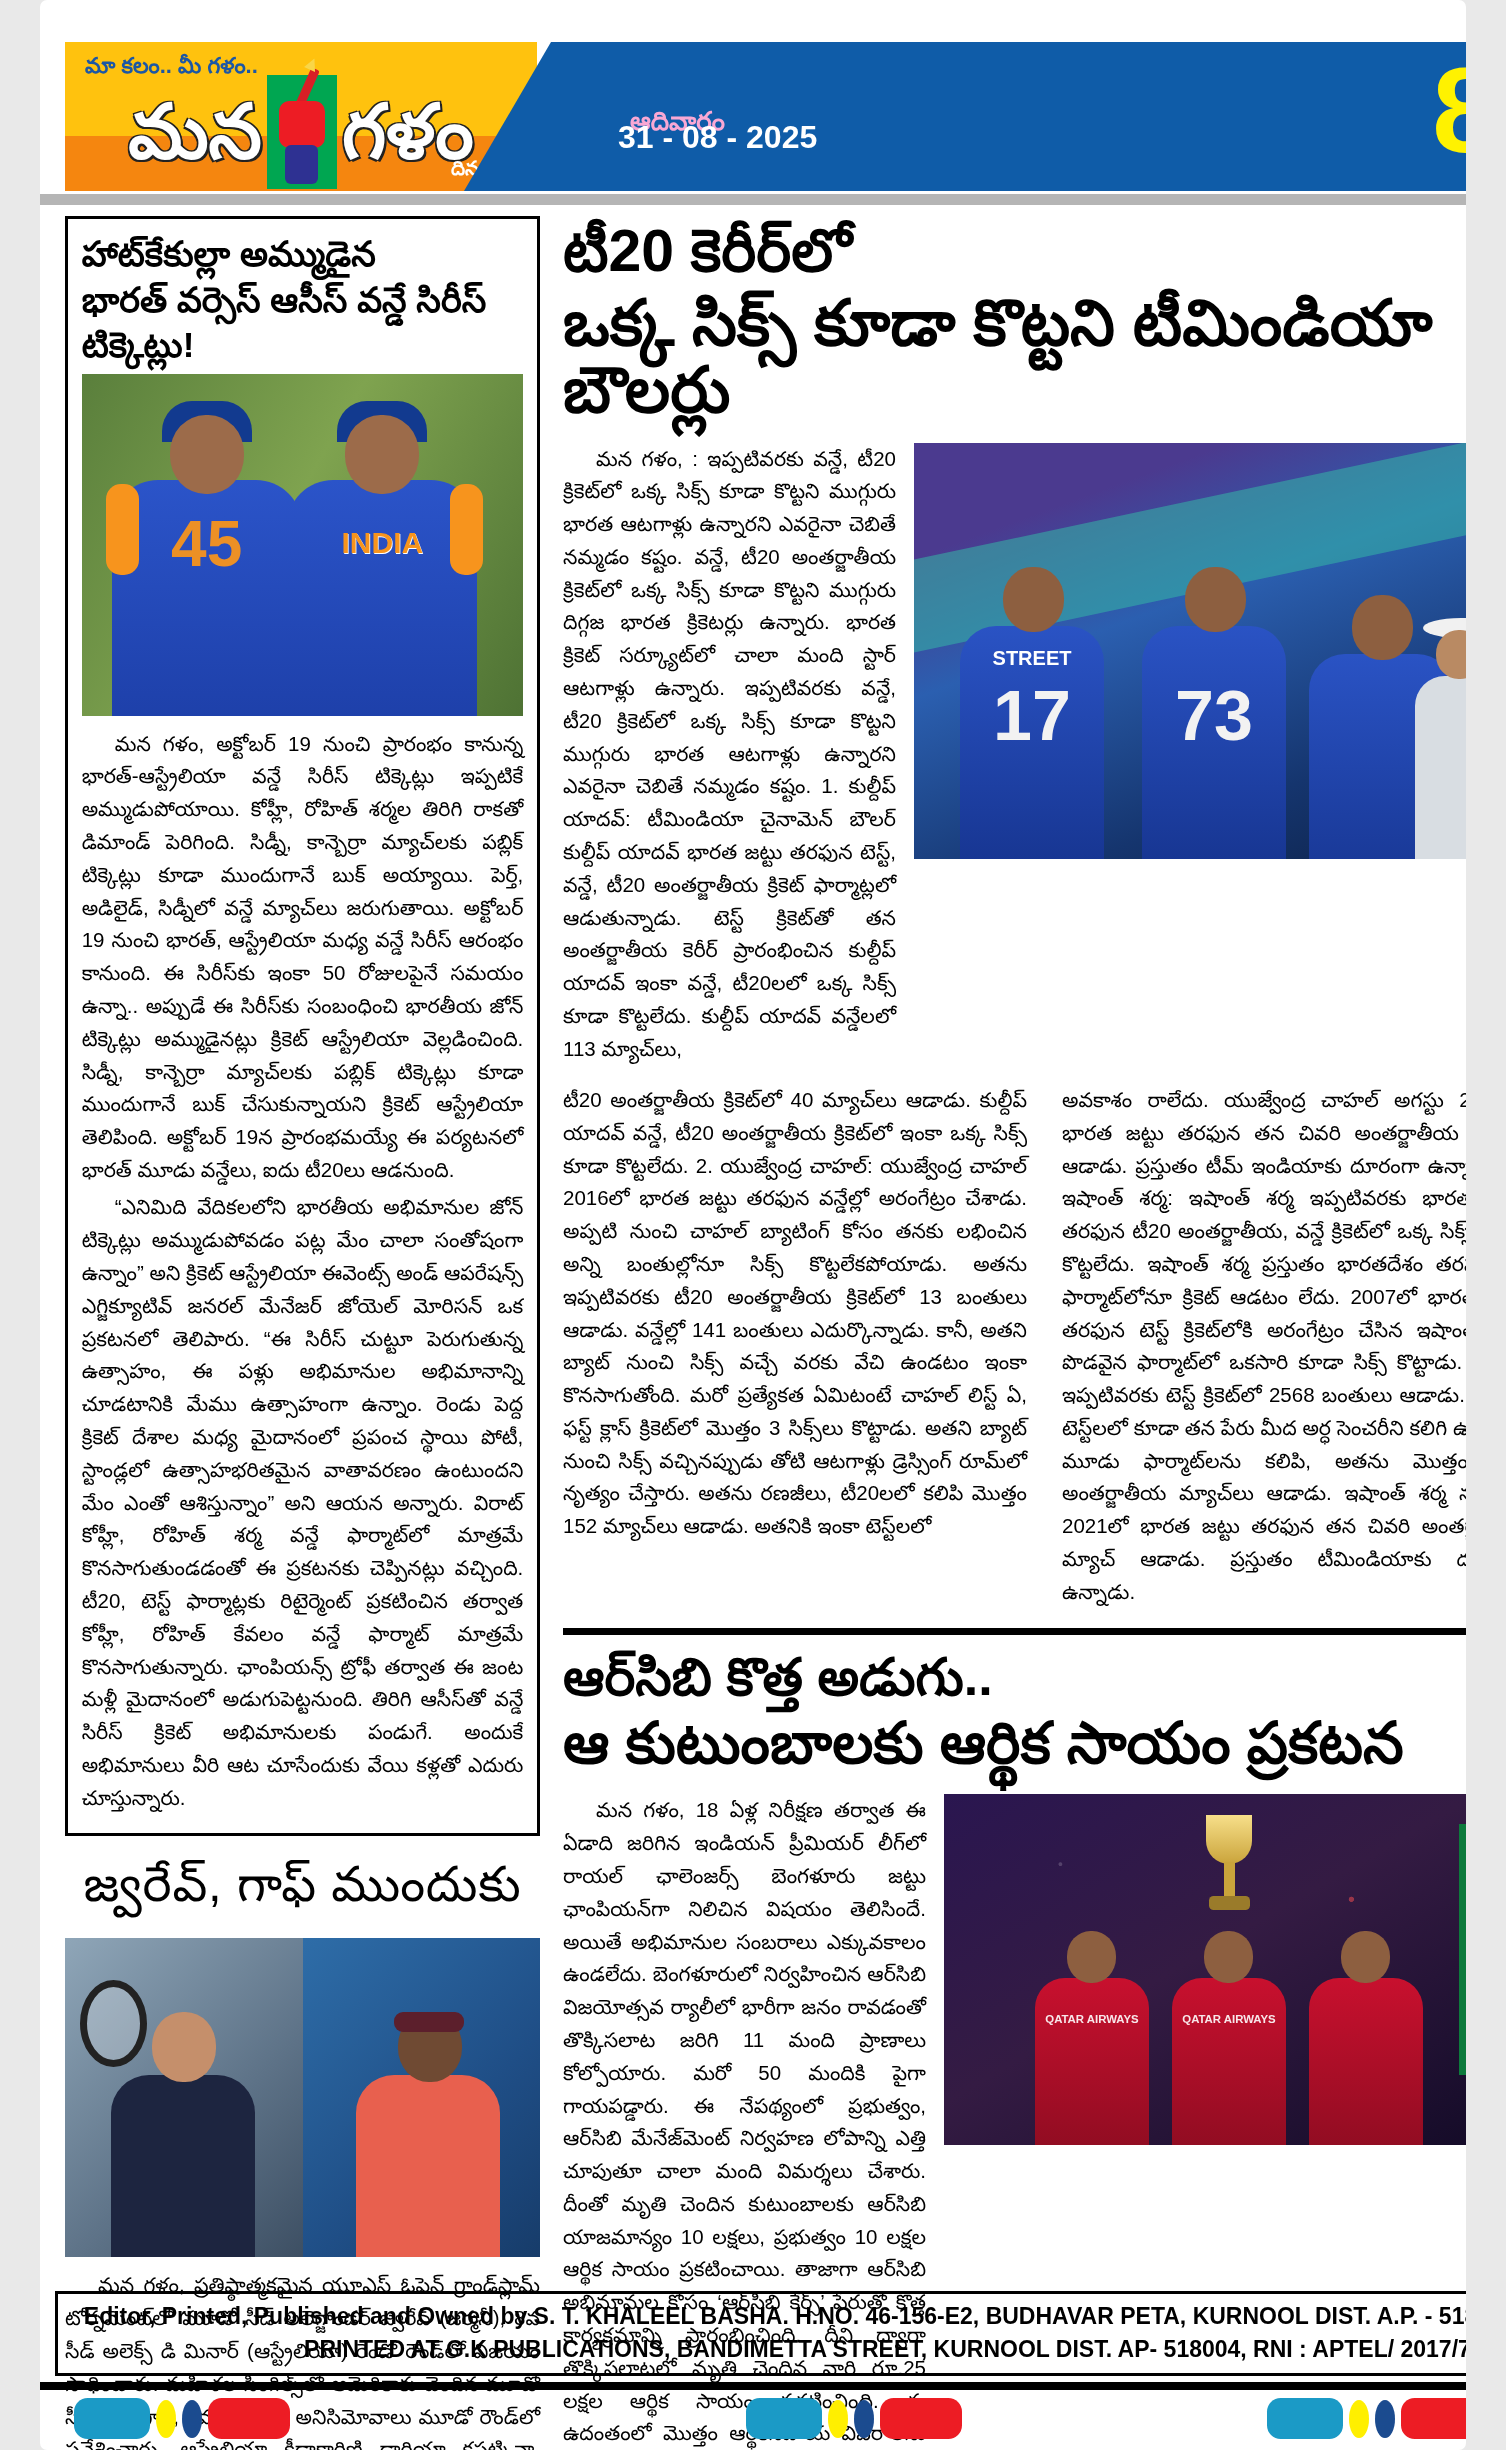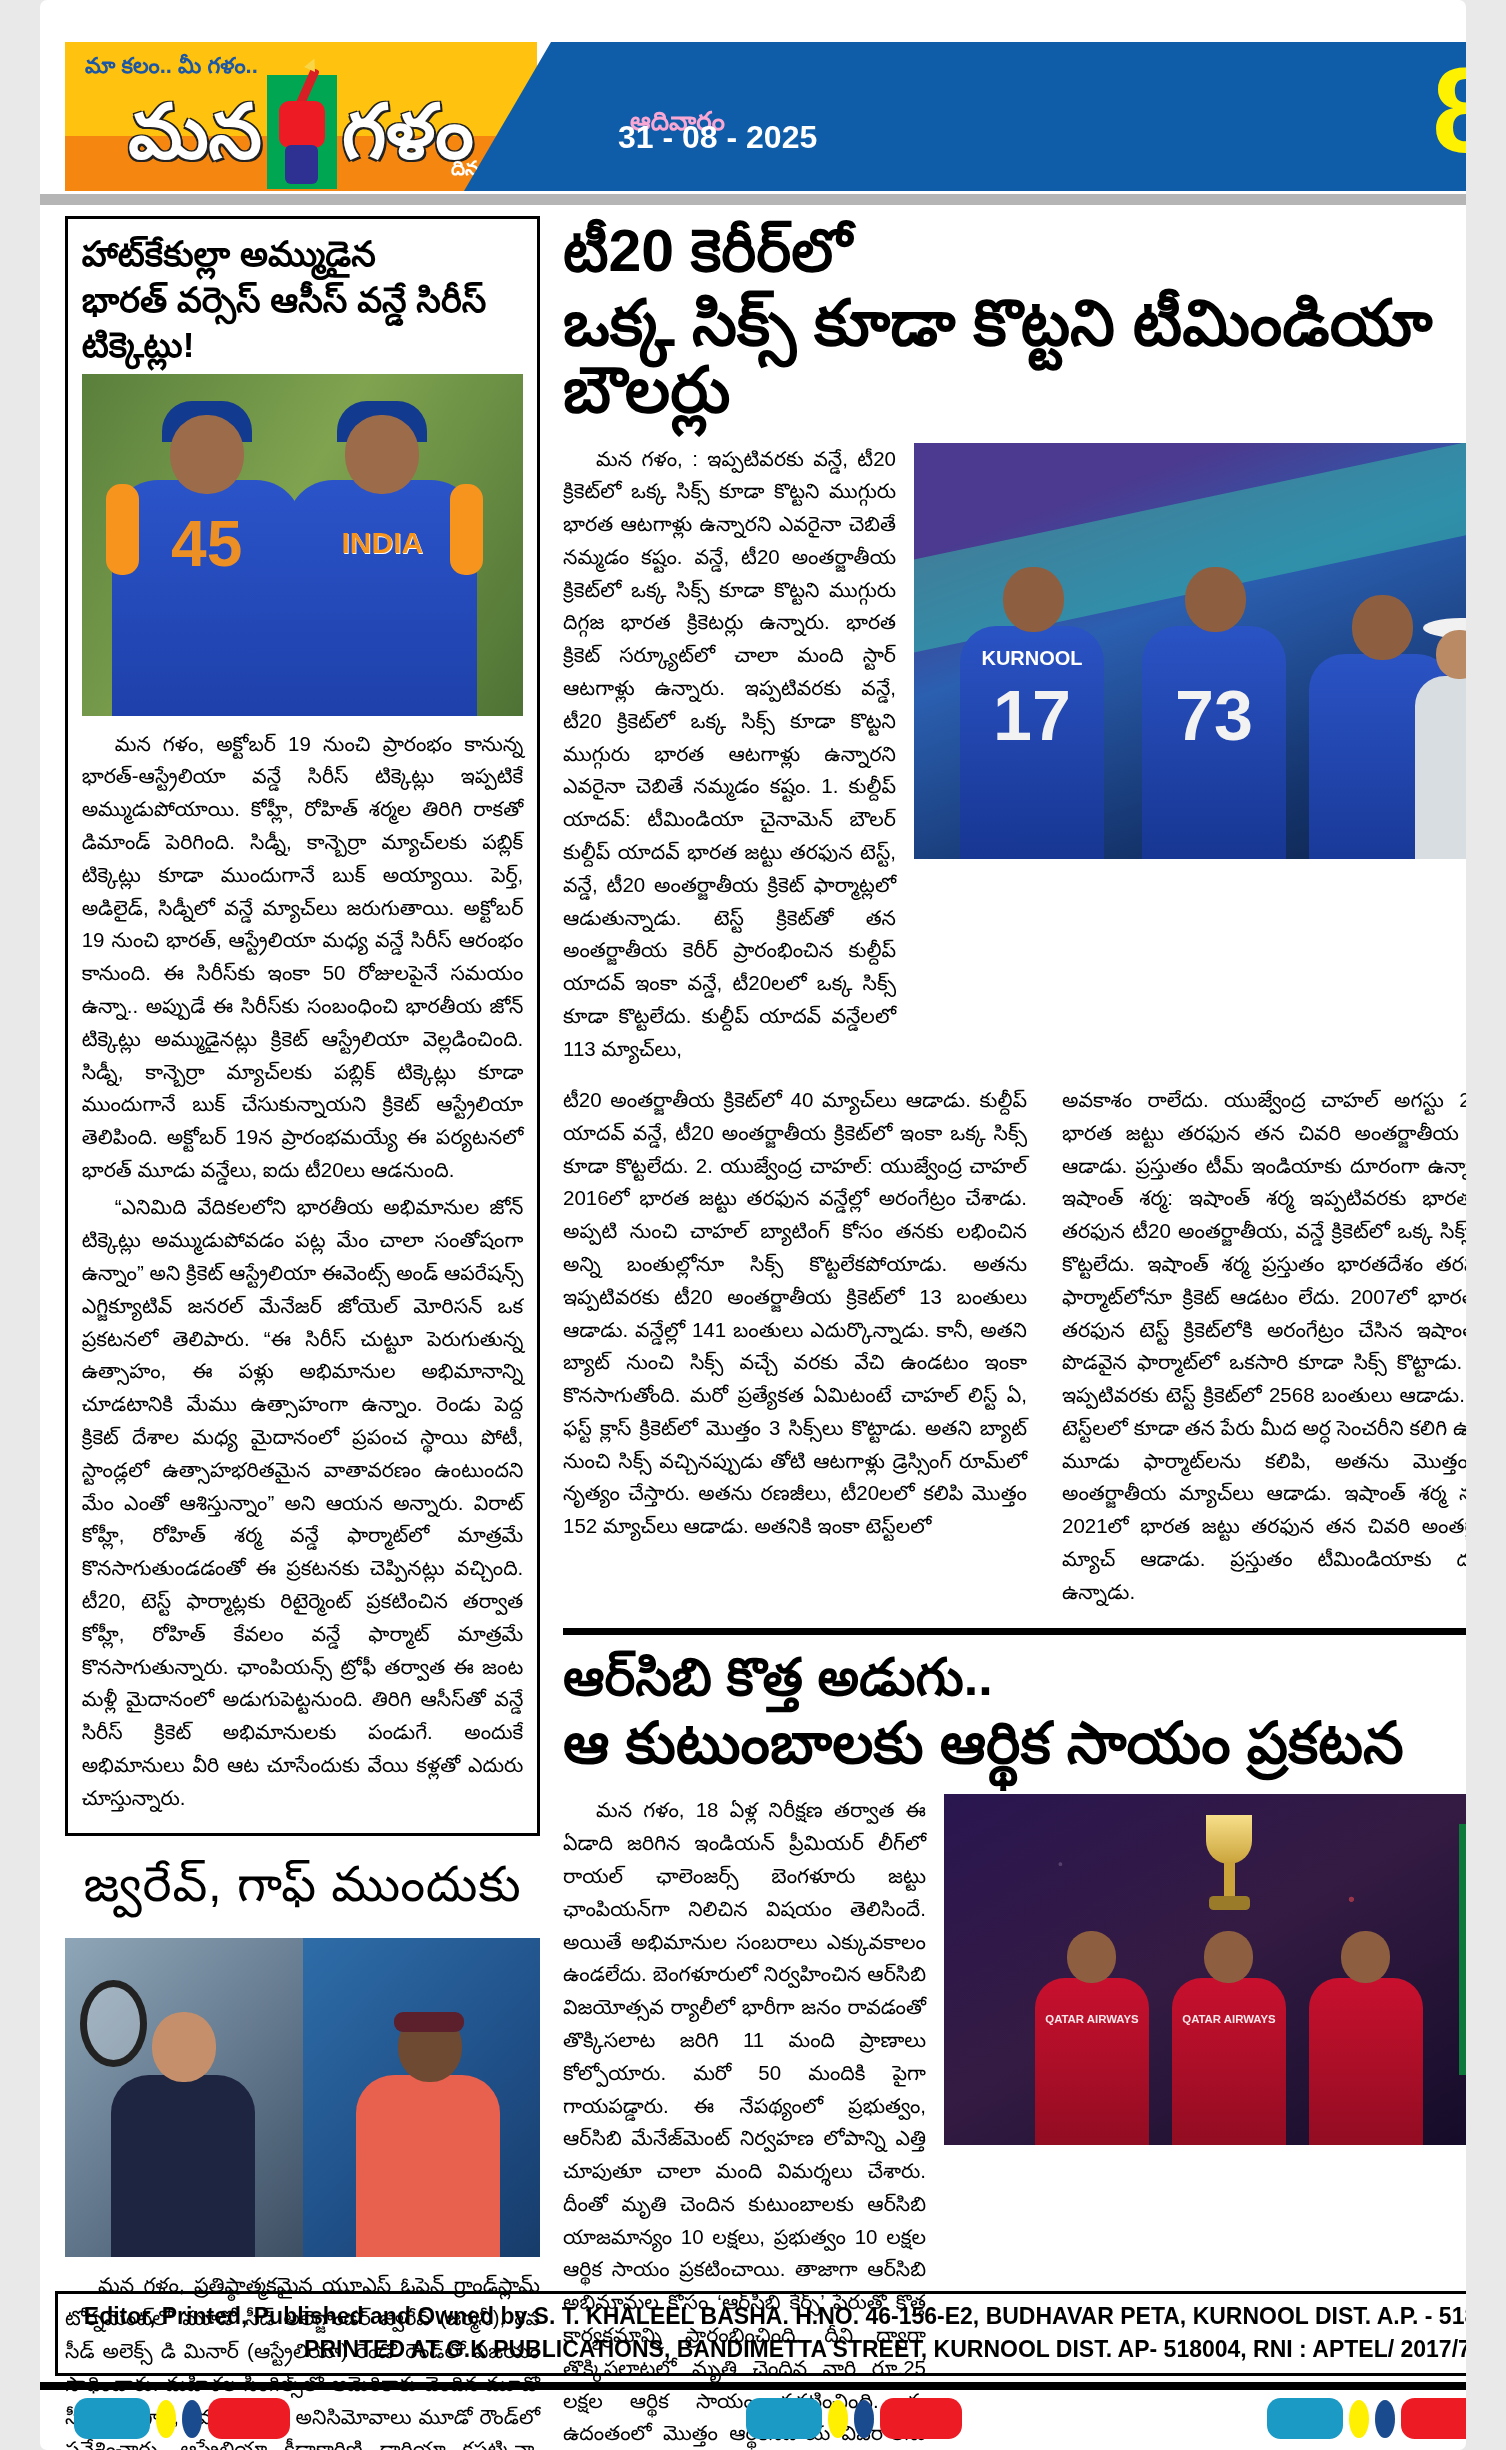--- a/index.html
+++ b/index.html
@@ -200,21 +200,21 @@
         <div class="kicker">టీ20 కెరీర్‌లో</div>
         <div class="bighead">ఒక్క సిక్స్ కూడా కొట్టని టీమిండియా బౌలర్లు</div>
         <div class="row2">
           <div class="ncol body-te">
             <p lang="te">మన గళం,  : ఇప్పటివరకు వన్డే, టీ20 క్రికెట్‌లో ఒక్క సిక్స్ కూడా కొట్టని ముగ్గురు భారత ఆటగాళ్లు ఉన్నారని ఎవరైనా చెబితే నమ్మడం కష్టం. వన్డే, టీ20 అంతర్జాతీయ క్రికెట్‌లో ఒక్క సిక్స్ కూడా కొట్టని ముగ్గురు దిగ్గజ భారత క్రికెటర్లు ఉన్నారు. భారత క్రికెట్ సర్క్యూట్‌లో చాలా మంది స్టార్ ఆటగాళ్లు ఉన్నారు. ఇప్పటివరకు వన్డే, టీ20 క్రికెట్‌లో ఒక్క సిక్స్ కూడా కొట్టని ముగ్గురు భారత ఆటగాళ్లు ఉన్నారని ఎవరైనా చెబితే నమ్మడం కష్టం. 1. కుల్దీప్ యాదవ్: టీమిండియా చైనామెన్ బౌలర్ కుల్దీప్ యాదవ్ భారత జట్టు తరఫున టెస్ట్, వన్డే, టీ20 అంతర్జాతీయ క్రికెట్ ఫార్మాట్లలో ఆడుతున్నాడు. టెస్ట్ క్రికెట్‌తో తన అంతర్జాతీయ కెరీర్ ప్రారంభించిన కుల్దీప్ యాదవ్ ఇంకా వన్డే, టీ20లలో ఒక్క సిక్స్ కూడా కొట్టలేదు. కుల్దీప్ యాదవ్ వన్డేలలో 113 మ్యాచ్‌లు,</p>
           </div>
           <div class="photo ph-team">
             <div class="team-stripe"></div>
             <div class="pl" style="left:46px">
               <div class="hd"></div>
-              <div class="nm">KURNOOL</div>
+              <div class="nm">STREET</div>
               <div class="no">17</div>
             </div>
             <div class="pl" style="left:228px">
               <div class="hd"></div>
               <div class="no">73</div>
             </div>
             <div class="pl" style="left:395px;bottom:-46px">
               <div class="hd"></div>
             </div>
             <div class="umpire">

